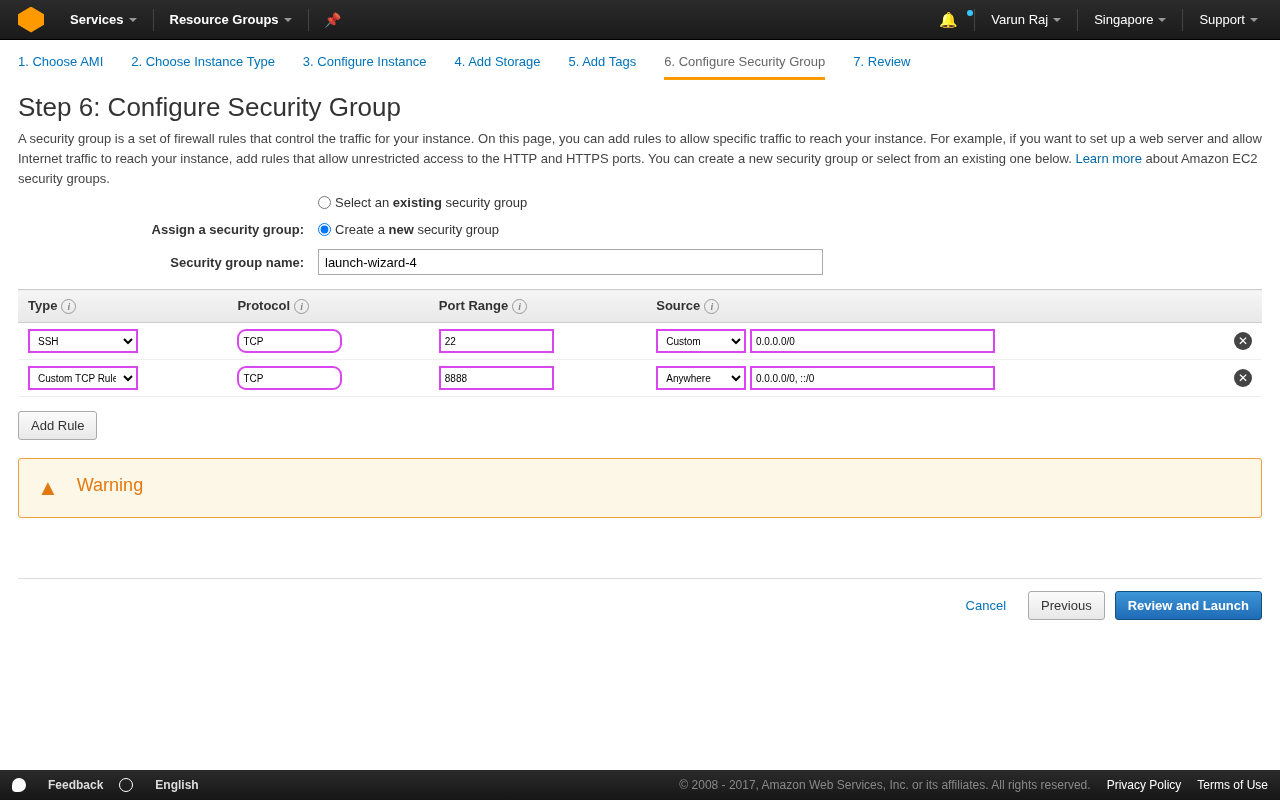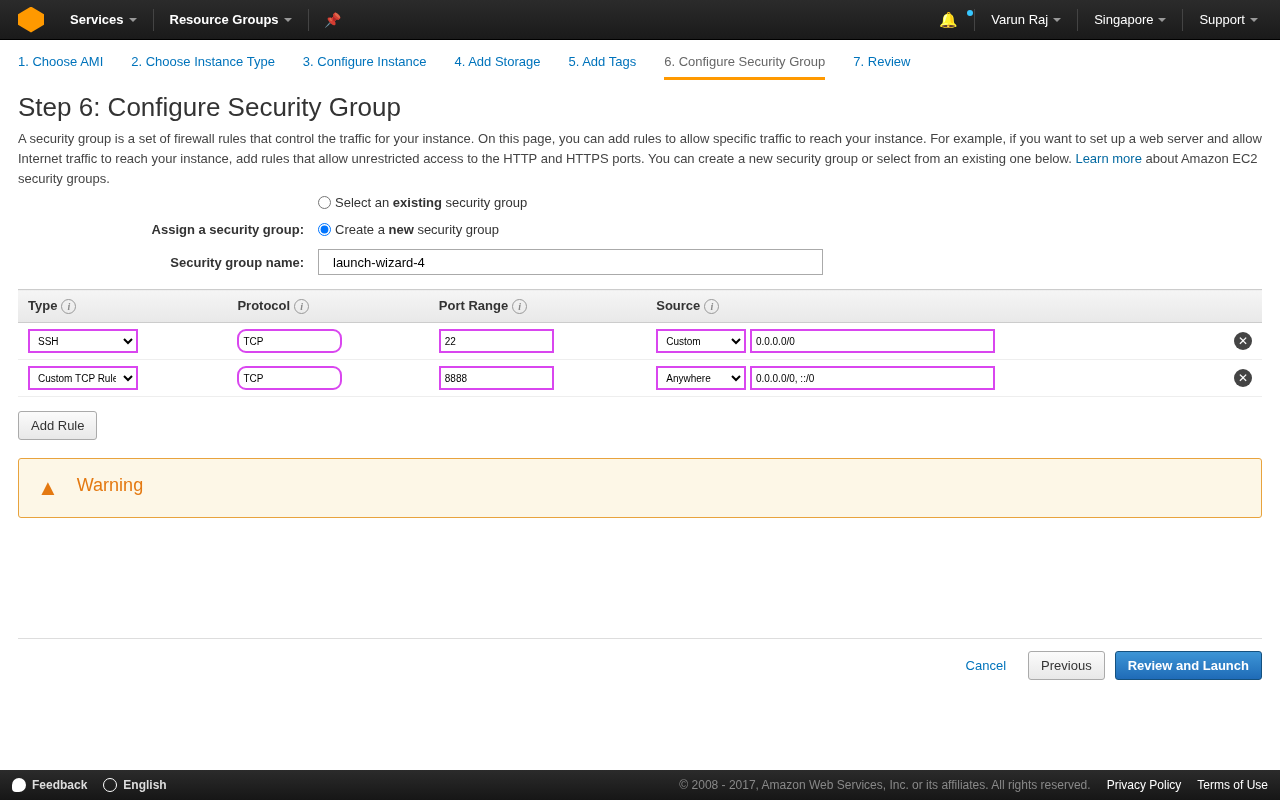--- a/index.html
+++ b/index.html
@@ -17,44 +17,44 @@
 .tabs { display: flex; gap: 28px; padding: 14px 18px 0; border-bottom: 0; }
 .tab { color: #0073bb; font-size: 13px; padding-bottom: 8px; cursor: pointer; }
 .tab.active { color: #666; border-bottom: 3px solid #f90; font-weight: normal; }
 .page { padding: 6px 18px 20px; }
 h1 { font-size: 26px; font-weight: 300; color: #333; margin: 6px 0 6px; }
 .desc { font-size: 13px; line-height: 1.55; color: #444; }
 .desc a { color: #0369a1; text-decoration: none; }
 .form-row { display: flex; align-items: center; margin-top: 12px; }
 .form-label { width: 300px; text-align: right; padding-right: 14px; font-weight: bold; font-size: 13px; }
 .radio-opt { display: flex; align-items: center; gap: 4px; font-size: 13px; }
-.text-input { height: 26px; width: 505px; border: 1px solid #aaa; padding: 2px 14px; font-size: 13px; }
+.text-input { height: 26px; width: 505px; border: 1px solid #aaa; padding: 2px 6px; font-size: 13px; }
 .rules-table { width: 100%; margin-top: 14px; border-collapse: collapse; }
 .rules-table th { background: linear-gradient(#f5f5f5,#e8e8e8); text-align: left; font-weight: bold; font-size: 13px; padding: 8px 10px; border-top: 1px solid #ccc; border-bottom: 1px solid #ccc; }
 .rules-table td { padding: 6px 10px; border-bottom: 1px solid #eee; vertical-align: middle; }
 .info-icon { display: inline-flex; width: 15px; height: 15px; border: 1px solid #999; border-radius: 50%; font-size: 10px; align-items: center; justify-content: center; color: #888; margin-left: 4px; font-style: italic; font-family: serif; }
 select, .cell-input { height: 24px; border: 2px solid #d946ef; font-size: 10px; padding: 1px 4px; background: #fff; }
 .select-type { width: 110px; }
 .cell-protocol { width: 105px; border-radius: 9px; }
 .cell-port { width: 115px; }
 .select-source { width: 90px; }
 .cell-source { width: 245px; }
 .remove-btn { width: 18px; height: 18px; background: #444; color: #fff; border-radius: 50%; display: inline-flex; align-items: center; justify-content: center; font-size: 12px; cursor: pointer; }
 .btn { border: 1px solid #aaa; background: linear-gradient(#fbfbfb,#e8e8e8); border-radius: 3px; padding: 6px 12px; font-size: 13px; cursor: pointer; color: #333; }
 .btn-primary { background: linear-gradient(#3d95d6,#1f6bb7); border: 1px solid #15517f; color: #fff; font-weight: bold; }
 .btn-link { border: none; background: none; color: #0073bb; padding: 6px 12px; cursor: pointer; font-size: 13px; }
 .addrule-wrap { margin-top: 14px; }
 .warning-box { border: 1px solid #e8a33d; background: #fdf7e7; border-radius: 3px; padding: 16px 18px; margin-top: 18px; display: flex; gap: 18px; }
 .warning-box .warn-icon { color: #e47911; font-size: 22px; }
 .warning-box h3 { color: #e47911; font-weight: normal; font-size: 18px; margin-bottom: 4px; }
 .warning-box p { font-size: 13px; color: #444; }
-.footer-actions { border-top: 1px solid #ddd; margin-top: 120px; padding: 12px 0 18px; display: flex; justify-content: flex-end; gap: 10px; }
+.footer-actions { border-top: 1px solid #ddd; margin-top: 60px; padding: 12px 0 18px; display: flex; justify-content: flex-end; gap: 10px; }
 .bottombar { position: fixed; bottom: 0; left: 0; right: 0; height: 30px; background: linear-gradient(#2b2b2b,#161616); color: #ddd; display: flex; align-items: center; padding: 0 12px; font-size: 12px; }
 .bottombar .spacer { flex: 1; }
-.bottombar .fb, .bottombar .lang { display: flex; align-items: center; gap: 6px; margin-right: 16px; }
+.bottombar .fb, .bottombar .lang { display: flex; align-items: center; gap: 22px; margin-right: 16px; }
 .bottombar a { color: #fff; text-decoration: none; margin-left: 16px; }
 .speech { width:14px;height:14px;background:#fff;border-radius:50% 50% 50% 4px; }
 .globe { width:14px;height:14px;border:1.5px solid #fff;border-radius:50%;position:relative; }
 .bold-inline{font-weight:bold}
 </style>
 </head>
 <body>
 
 <div class="topbar">
   <div class="logo"></div>

